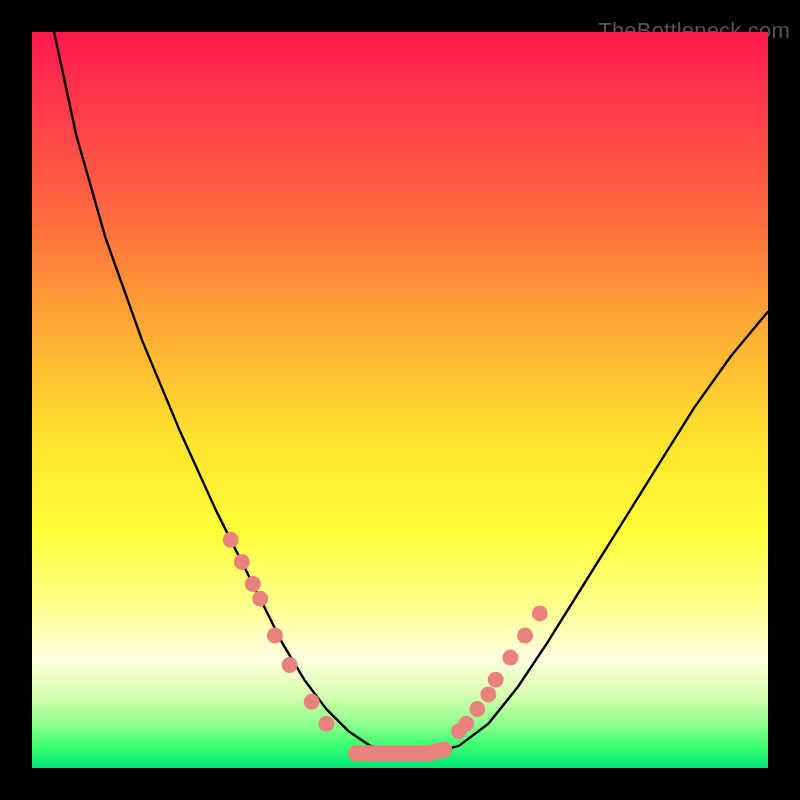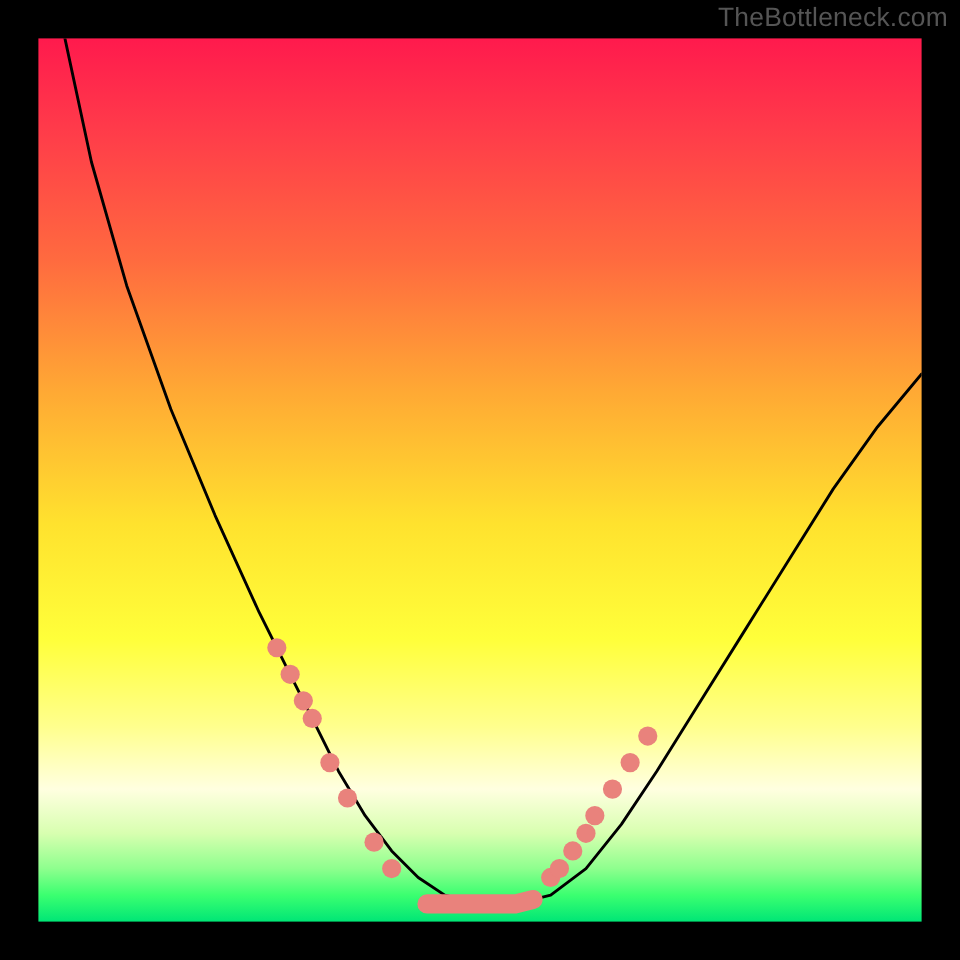--- a/index.html
+++ b/index.html
@@ -35,21 +35,21 @@
       #ffff8e 78%,
       #ffffe0 85%,
       #d8ffb0 90%,
       #8eff8e 94%,
       #3bff70 97%,
       #00e676 100%
     );
   }
   .watermark {
     position: absolute;
-    top: 2px;
+    top: 18px;
     right: 10px;
     color: #555;
     font-size: 22px;
     font-weight: 500;
     letter-spacing: 0.2px;
   }
   svg.curve {
     position: absolute;
     left: 0;
     top: 0;

